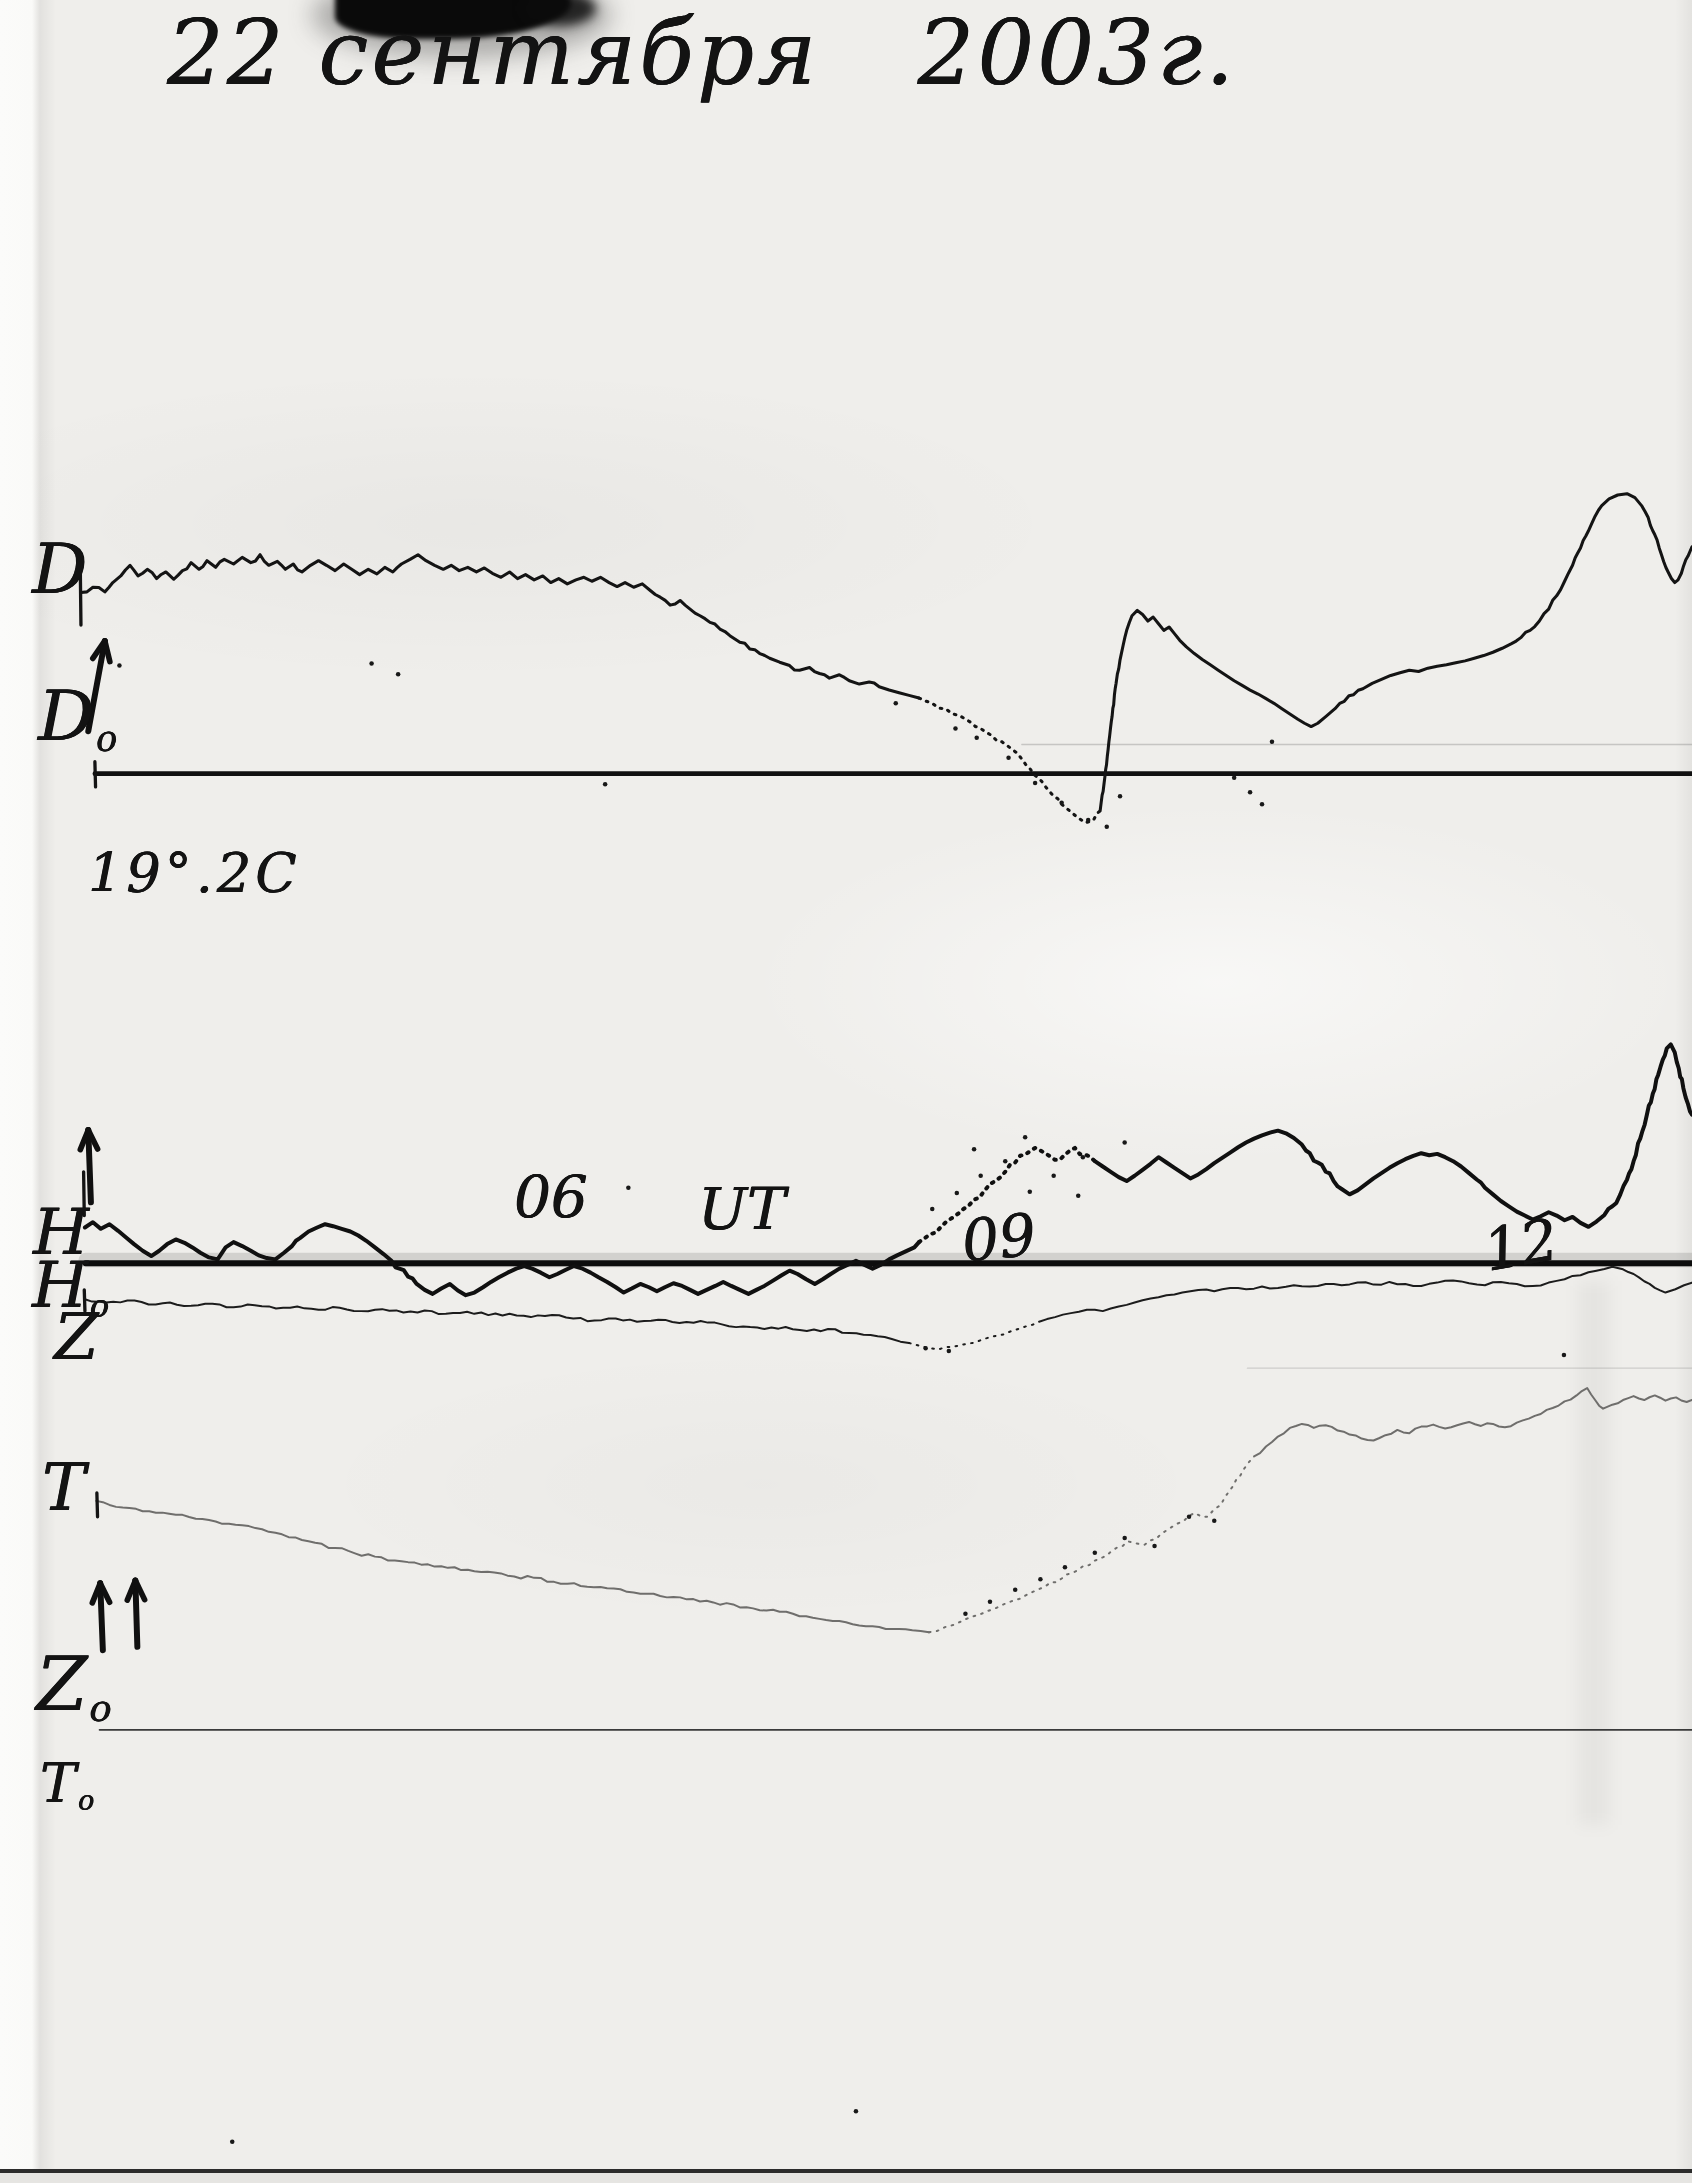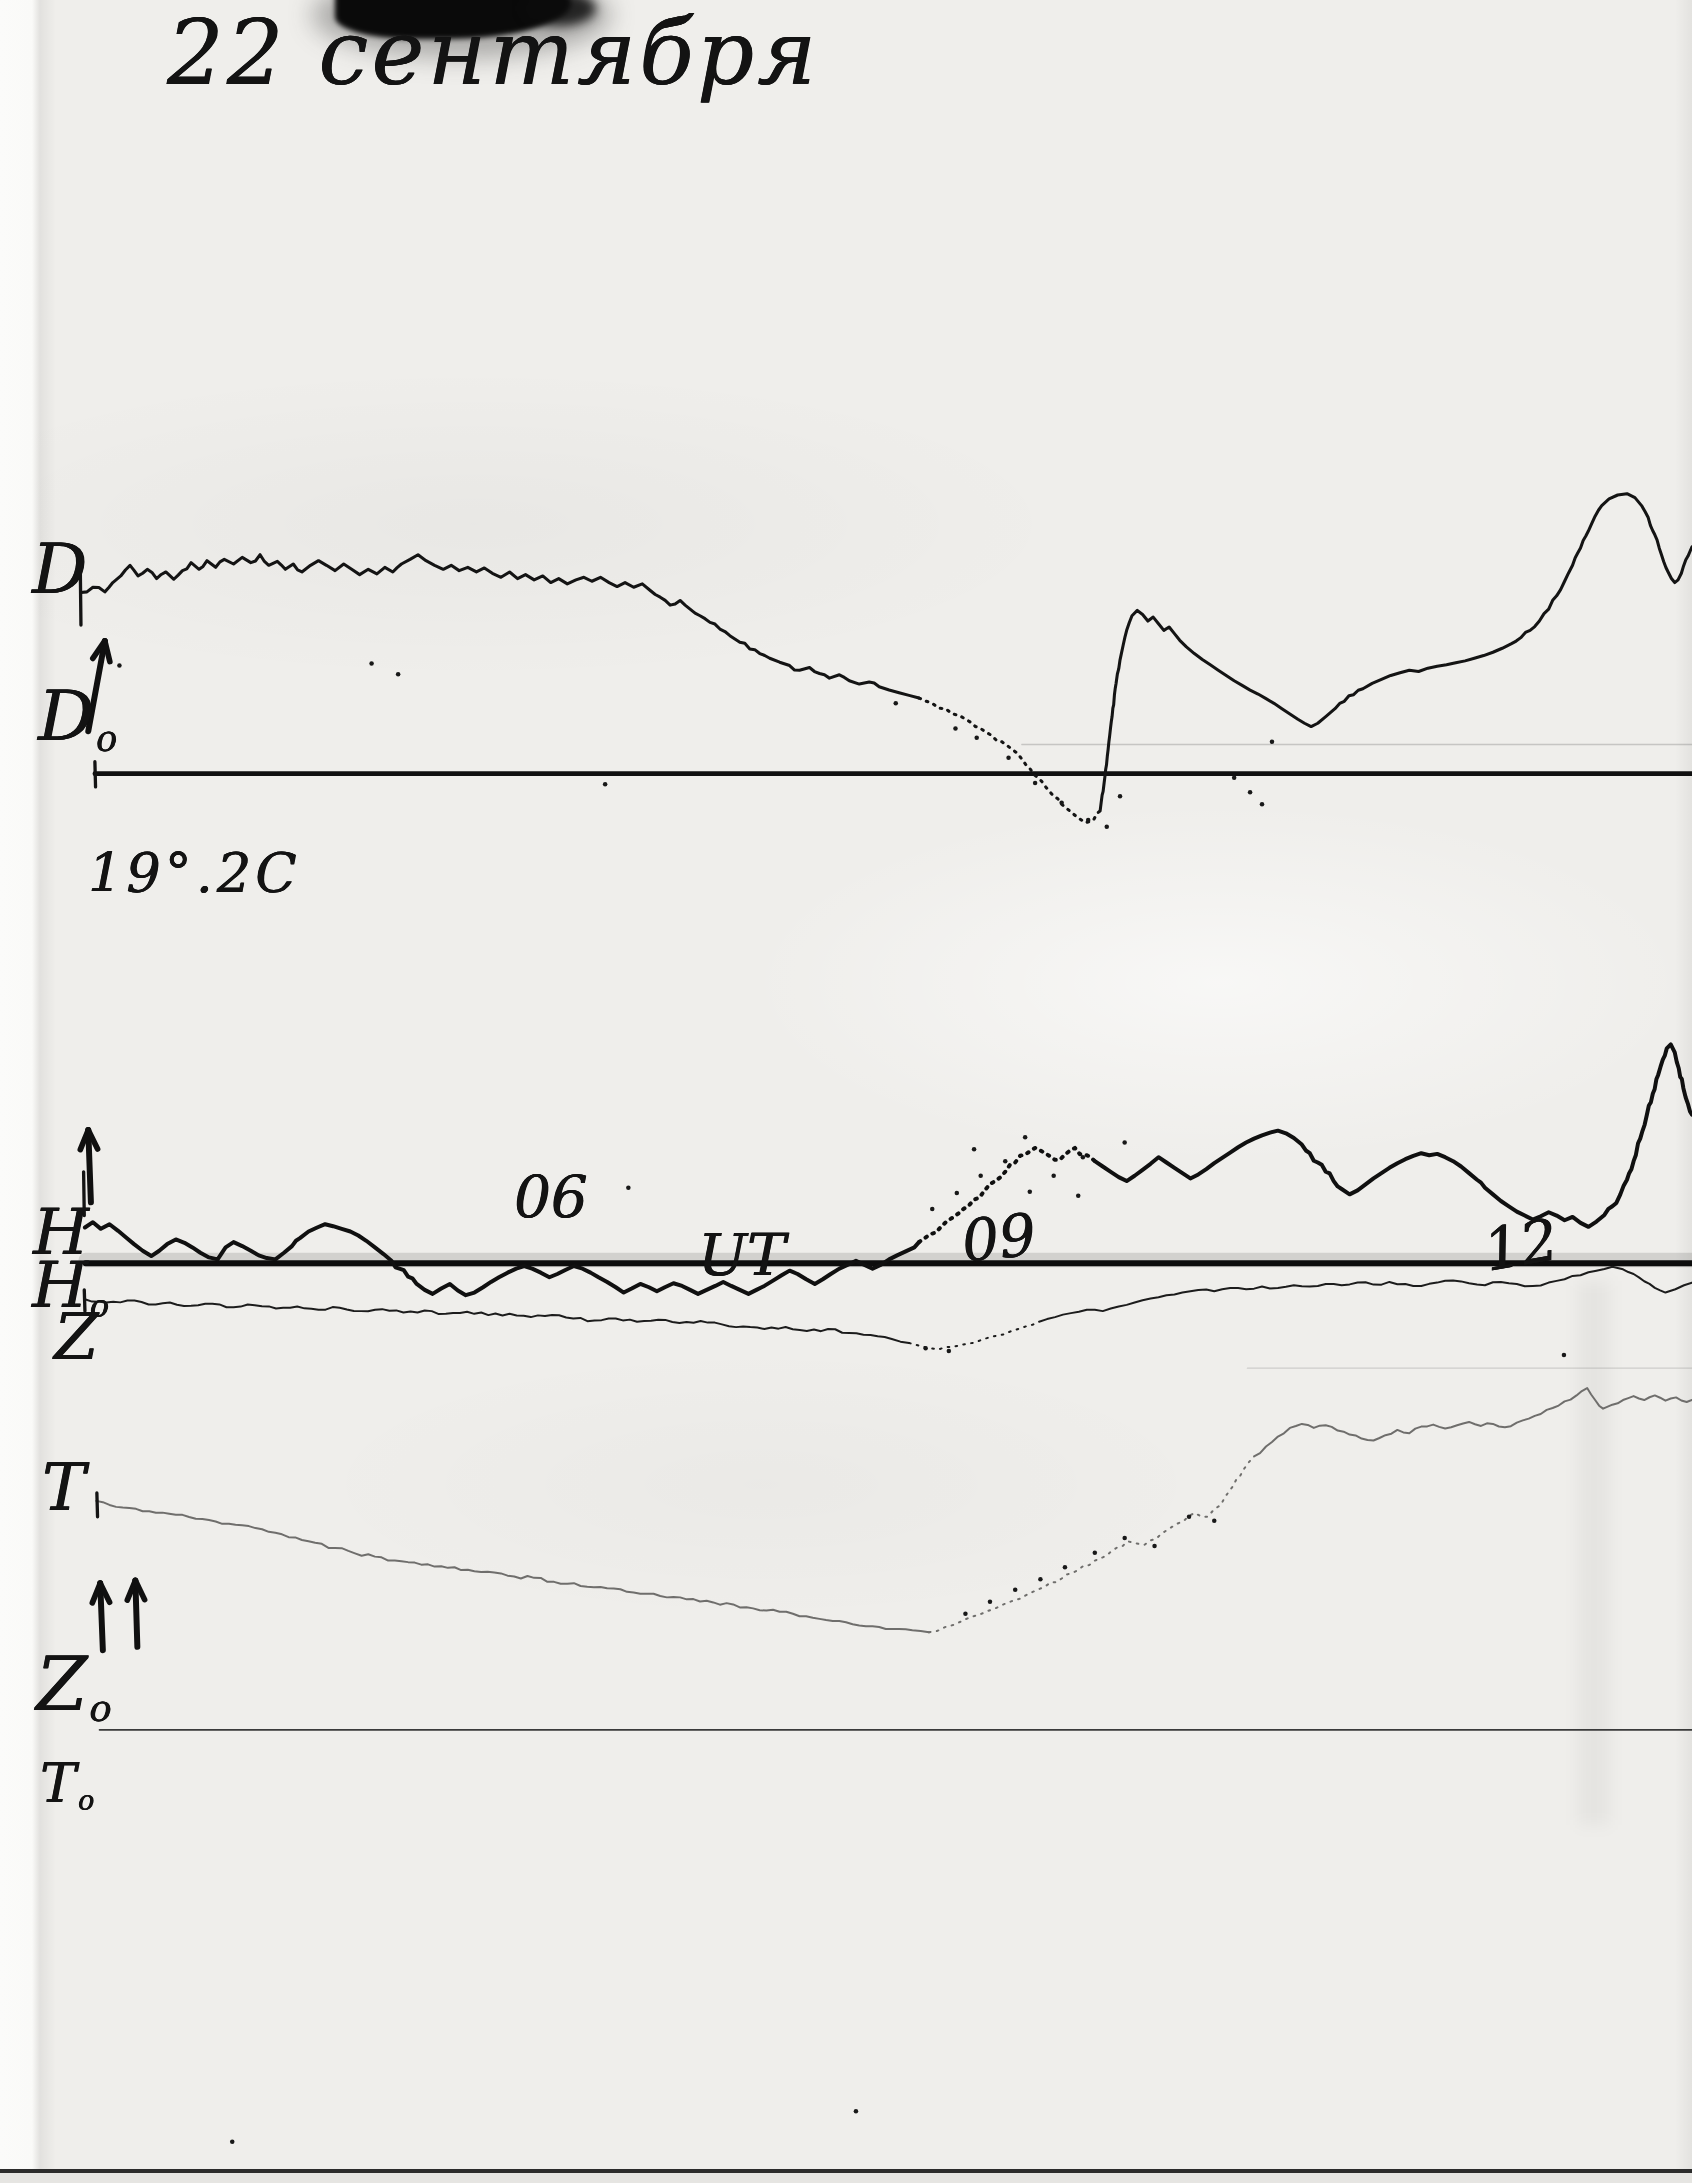--- a/index.html
+++ b/index.html
@@ -34,37 +34,38 @@
   .label-d0{left:38px;top:681px;font-size:70px;}
   .label-temp{left:88px;top:847px;font-size:54px;letter-spacing:4px;}
   .label-h{left:33px;top:1200px;font-size:64px;}
   .label-h0{left:32px;top:1253px;font-size:64px;}
   .label-z{left:54px;top:1305px;font-size:64px;}
   .label-t{left:42px;top:1455px;font-size:65px;}
   .label-z0{left:36px;top:1647px;font-size:74px;}
   .label-t0{left:40px;top:1757px;font-size:54px;}
   .time-label{font-size:58px;}
   .t06{left:514px;top:1168px;}
-  .tut{left:698px;top:1180px;margin-top:46px;}
+  .tut{left:698px;top:1180px;}
   .t09{left:962px;top:1209px;transform:rotate(-6deg);}
   .t12{left:1484px;top:1216px;transform:rotate(-10deg);}
   svg.traces{position:absolute;left:0;top:0;}
   .bottom-edge{position:absolute;left:0;top:2169px;width:1692px;height:4px;background:#2c2c2c;}
   .below-edge{position:absolute;left:0;top:2173px;width:1692px;height:10.6px;background:#e6e5e2;}
 </style>
 </head>
 <body>
 
 <div class="paper"></div>
 <div class="streak"></div>
 <div class="blob-smudge"></div>
 <div class="blob"></div>
 
 <div class="hand page-title">
   <span>22 сентября</span>
+  <span>2003г.</span>
 </div>
 
 <svg class="traces" id="traces-svg" width="1692" height="2183" viewBox="0 0 2550 3290">
     <g>
       <line x1="1540" y1="1122" x2="2550" y2="1122" stroke-width="2" stroke="rgba(95,95,95,0.28)" stroke-linecap="round"></line>
       <line x1="1880" y1="2062" x2="2550" y2="2062" stroke-width="2" stroke="rgba(95,95,95,0.22)" stroke-linecap="round"></line>
     </g>
     <g>
       <line x1="143" y1="1166" x2="2550" y2="1166" stroke-width="7" stroke="#101010" stroke-linecap="round"></line>
       <line x1="129" y1="1899" x2="2550" y2="1899" stroke-width="21.599999999999998" stroke="rgba(0,0,0,0.12)" stroke-linecap="round"></line>

